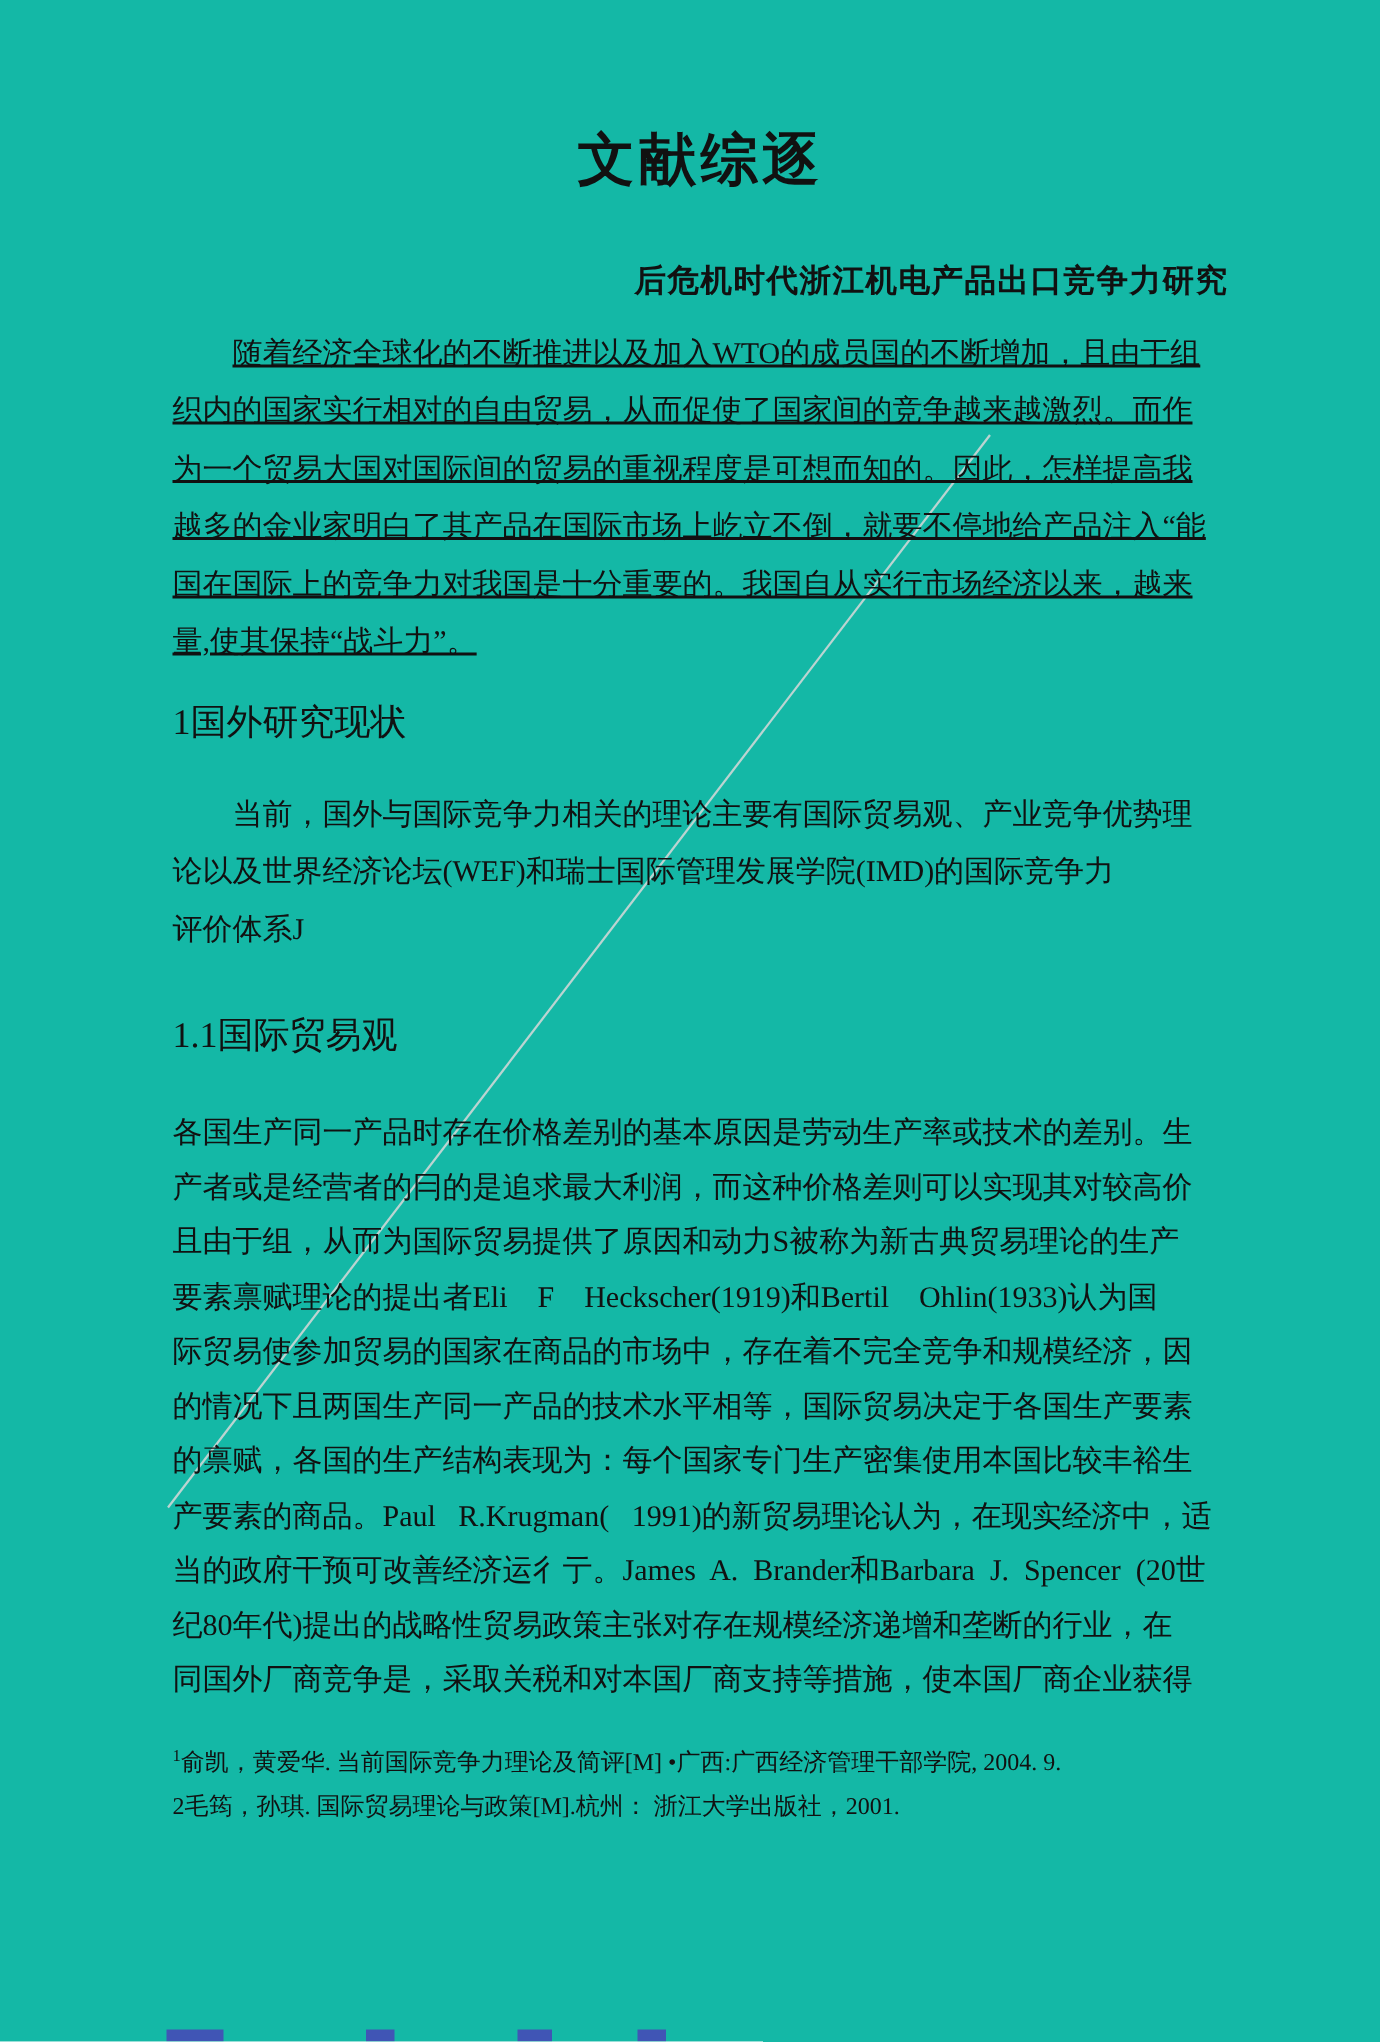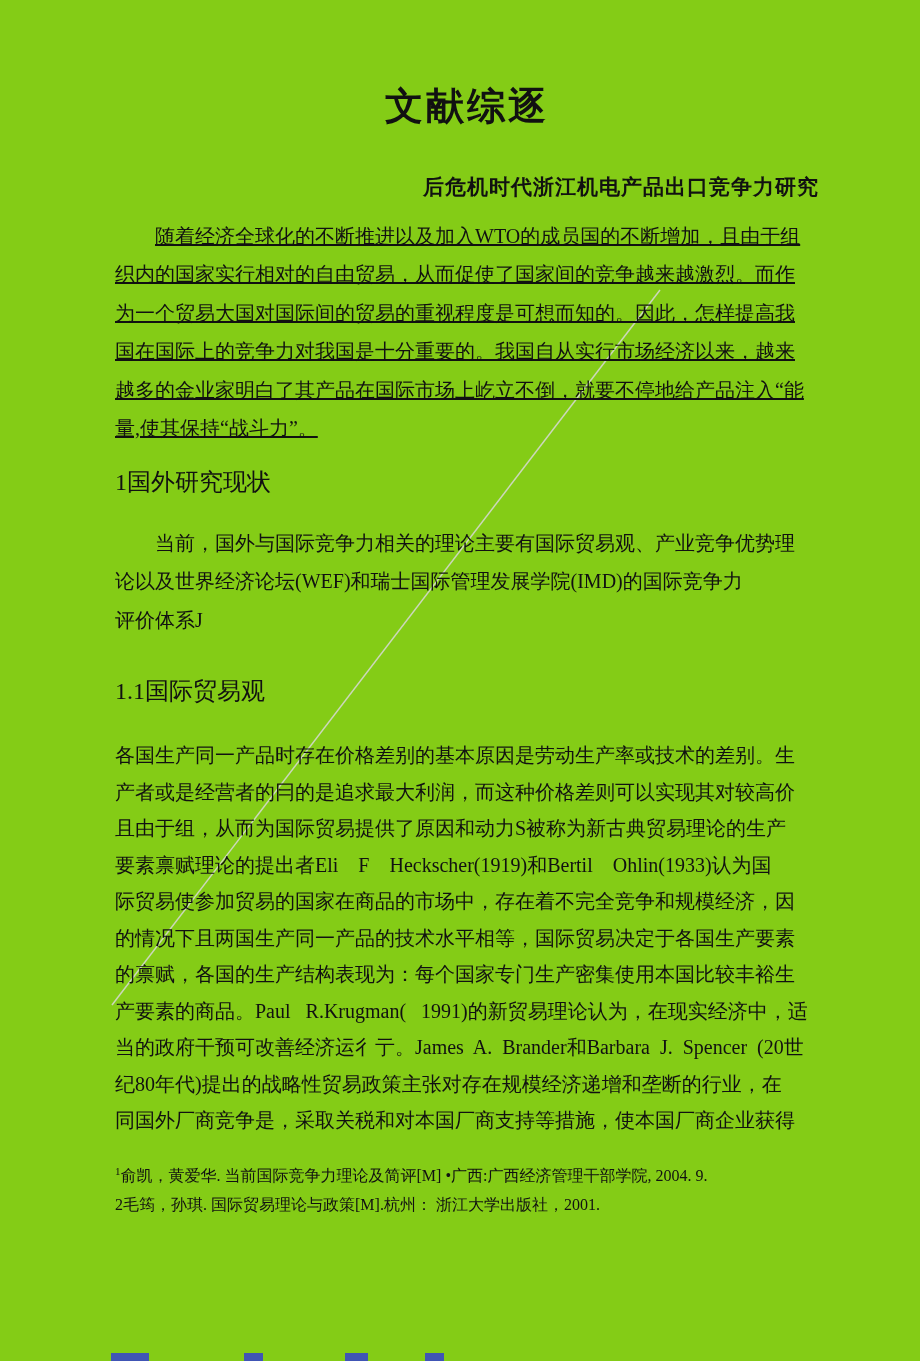--- a/index.html
+++ b/index.html
@@ -4,21 +4,21 @@
 <style>
   html, body {
     margin: 0;
     padding: 0;
     background: #ffffff;
   }
   .page {
     position: relative;
     width: 920px;
     height: 1361px;
-    background: #84cc16;
+    background: #14b8a6;
     overflow: hidden;
     font-family: "Liberation Serif", "DejaVu Serif", serif;
     color: #111111;
   }
   .content {
     position: absolute;
     left: 115px;
     top: 0;
     width: 704px;
   }
@@ -108,22 +108,22 @@
   <div class="content">
 
     <div class="doc-title">文献综逐</div>
 
     <div class="doc-subtitle">后危机时代浙江机电产品出口竞争力研究</div>
 
     <div class="para para1">
       <div class="line indent">随着经济全球化的不断推进以及加入WTO的成员国的不断增加，且由于组</div>
       <div class="line">织内的国家实行相对的自由贸易，从而促使了国家间的竞争越来越激烈。而作</div>
       <div class="line">为一个贸易大国对国际间的贸易的重视程度是可想而知的。因此，怎样提高我</div>
+      <div class="line">越多的金业家明白了其产品在国际市场上屹立不倒，就要不停地给产品注入“能</div>
       <div class="line">国在国际上的竞争力对我国是十分重要的。我国自从实行市场经济以来，越来</div>
-      <div class="line">越多的金业家明白了其产品在国际市场上屹立不倒，就要不停地给产品注入“能</div>
       <div class="line">量,使其保持“战斗力”。</div>
     </div>
 
     <h2 class="section-heading heading1">1国外研究现状</h2>
 
     <div class="para para2">
       <div class="line indent">当前，国外与国际竞争力相关的理论主要有国际贸易观、产业竞争优势理</div>
       <div class="line">论以及世界经济论坛(WEF)和瑞士国际管理发展学院(IMD)的国际竞争力</div>
       <div class="line">评价体系J</div>
     </div>

